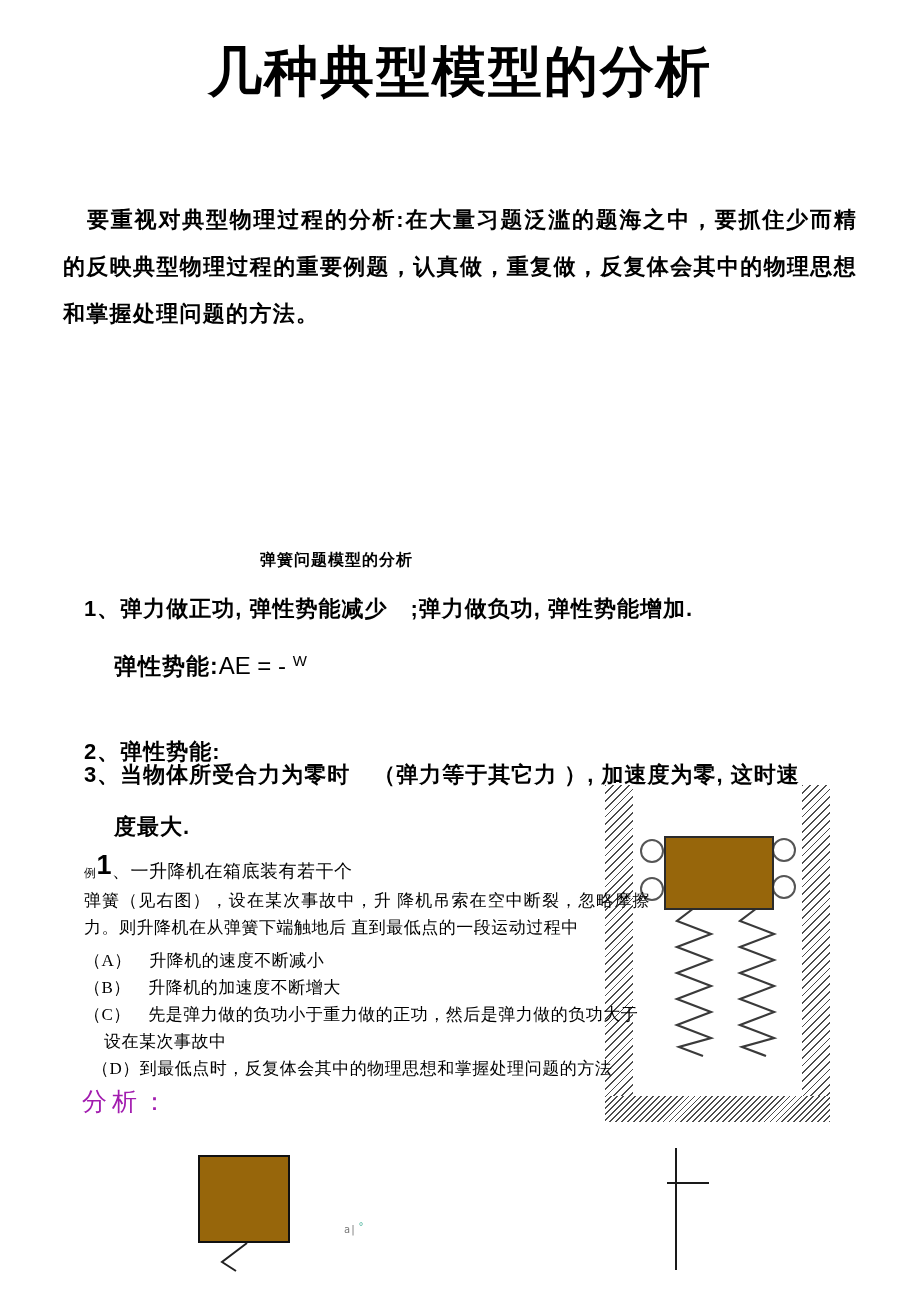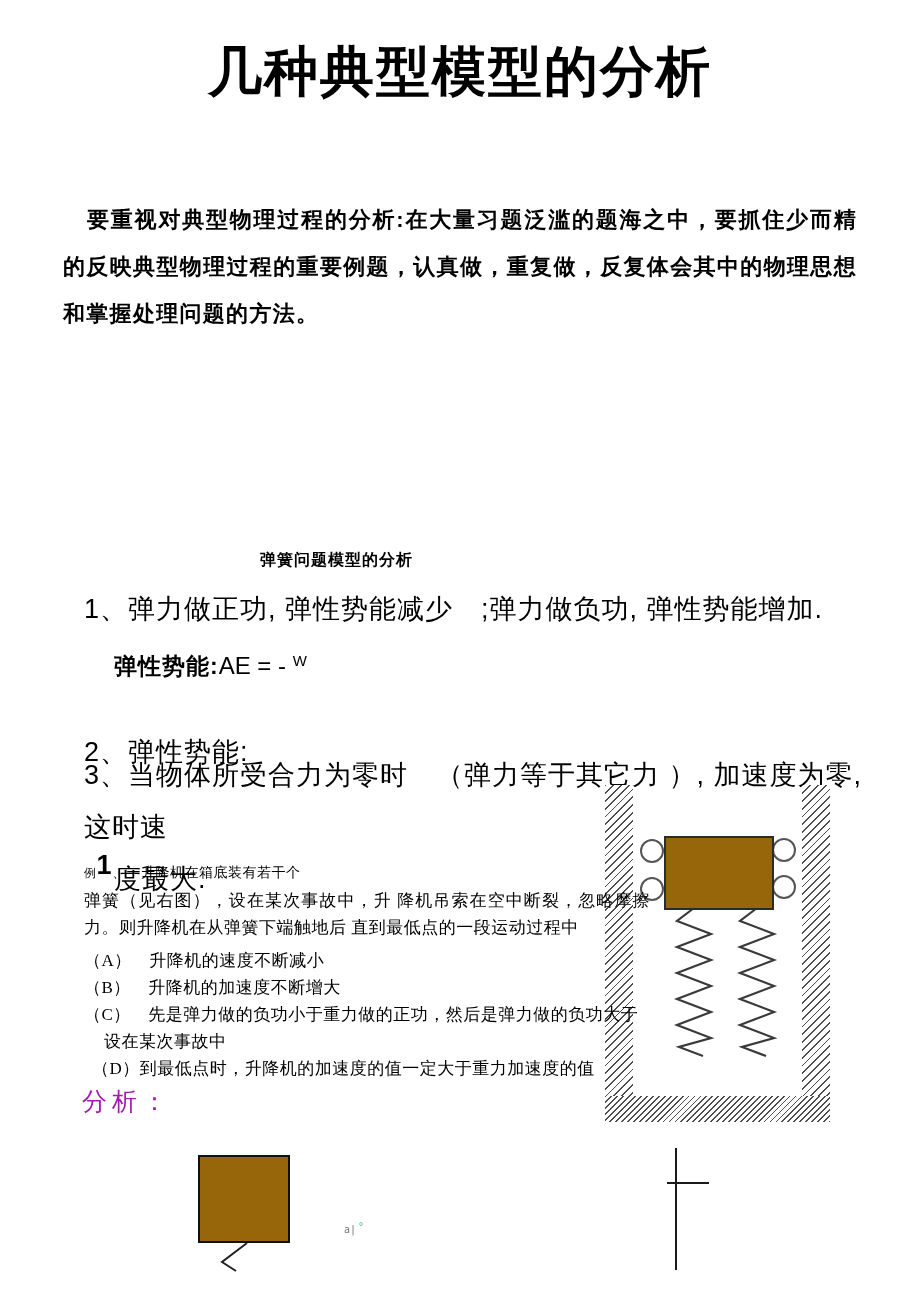--- a/index.html
+++ b/index.html
@@ -10,21 +10,21 @@
          font-size:54px;font-weight:bold;letter-spacing:2px;line-height:1.15;}
 
   .para{position:absolute;left:63px;width:794px;font-size:22px;font-weight:bold;
         line-height:47px;letter-spacing:1.3px;text-align:justify;text-justify:inter-character;margin:0;}
   .p1{top:196px;text-indent:24px;}
   .p2{top:340px;}
 
   .sec-heading{position:absolute;top:545px;left:260px;font-size:16px;font-weight:bold;
                letter-spacing:1px;line-height:30px;}
 
-  .item{position:absolute;left:84px;font-size:27px;font-weight:normal;letter-spacing:1px;line-height:32px;}
+  .item{position:absolute;left:84px;font-size:22px;font-weight:bold;letter-spacing:1px;line-height:32px;}
   .item1{top:593px;}
   .item2{top:697px;margin-top:39px;}
   .item3{top:749px;width:780px;line-height:52px;}
   .item3 .l2{padding-left:30px;}
 
   .formula{position:absolute;top:645px;left:114px;font-size:23px;line-height:32px;}
   .f-label{font-weight:bold;letter-spacing:1px;}
   .f-expr{font-weight:normal;font-size:24px;}
   .f-sup{font-weight:normal;font-size:15px;vertical-align:8px;}
 
@@ -43,21 +43,21 @@
          background:#fff;border:2px solid #555;}
   .w-lt{left:35px;top:54px;} .w-lb{left:35px;top:92px;}
   .w-rt{left:167px;top:53px;} .w-rb{left:167px;top:90px;}
 
   
   .example{position:absolute;left:84px;top:845px;width:566px;font-size:17px;line-height:27px;
            letter-spacing:.5px;font-family:"Liberation Serif","DejaVu Serif",serif;}
   .ex-head{line-height:40px;height:40px;}
   .ex-marker{font-size:12px;color:#111;}
   .ex-num{font-size:27px;font-weight:bold;font-family:"Liberation Sans",sans-serif;vertical-align:3px;}
-  .ex-intro{font-size:14px;text-align:right;}
+  .ex-intro{font-size:18px;text-align:right;}
   .ex-body{margin-top:2px;text-align:justify;}
   .opts{margin-top:6px;}
   .opt{padding-left:20px;text-indent:-20px;}
   .opt-c{}
   .opt-d{padding-left:28px;text-indent:-20px;}
 
   .analysis{position:absolute;left:82px;top:1085px;font-size:25px;letter-spacing:5px;
             font-family:"Liberation Serif","DejaVu Serif",serif;color:#a21caf;}
 
   
@@ -111,21 +111,21 @@
 
   <div class="example">
     <div class="ex-head">
       <span class="ex-marker">例</span><span class="ex-num">1</span><span class="ex-intro">、一升降机在箱底装有若干个</span>
     </div>
     <div class="ex-body">弹簧（见右图），设在某次事故中，升 降机吊索在空中断裂，忽略摩擦力。则升降机在从弹簧下端触地后 直到最低点的一段运动过程中</div>
     <div class="opts">
       <div class="opt opt-a">（A）　升降机的速度不断减小</div>
       <div class="opt opt-b">（B）　升降机的加速度不断增大</div>
       <div class="opt opt-c">（C）　先是弹力做的负功小于重力做的正功，然后是弹力做的负功大于 设在某次事故中</div>
-      <div class="opt opt-d">（D）到最低点时，升降机的加速度的值一定大于重力加速度的值</div>
+      <div class="opt opt-d">（D）到最低点时，反复体会其中的物理思想和掌握处理问题的方法</div>
     </div>
   </div>
 
   <div class="analysis">分析：</div>
 
   <div class="sq"></div>
   <svg class="sketch-zig" width="44" height="34" viewBox="0 0 44 34">
     <polyline points="33,1 8,20 22,29" fill="none" stroke="#222" stroke-width="2"></polyline>
   </svg>
   <div class="stray">

